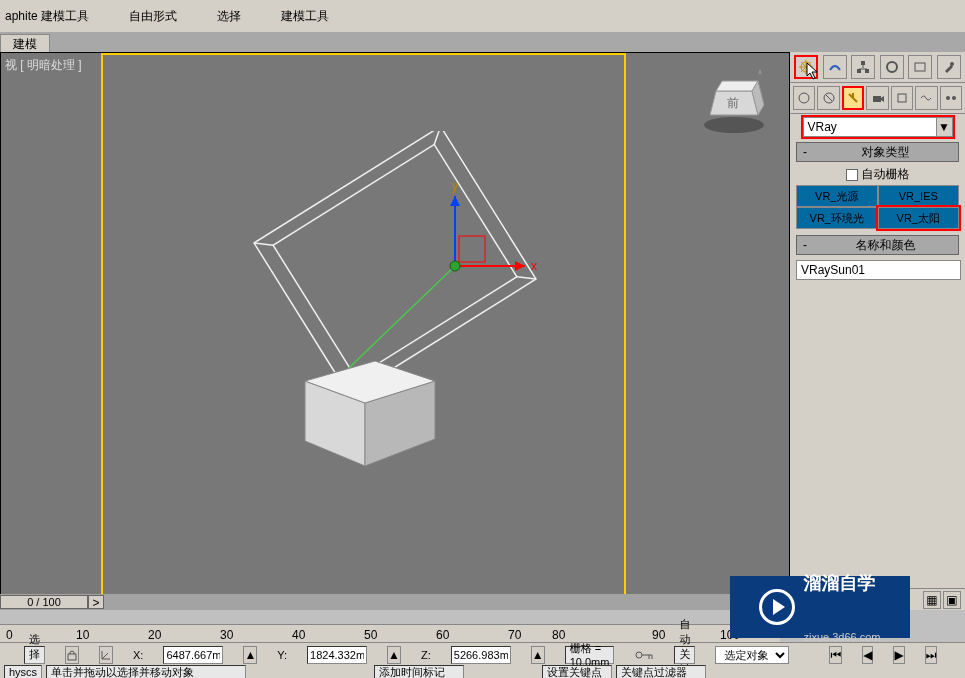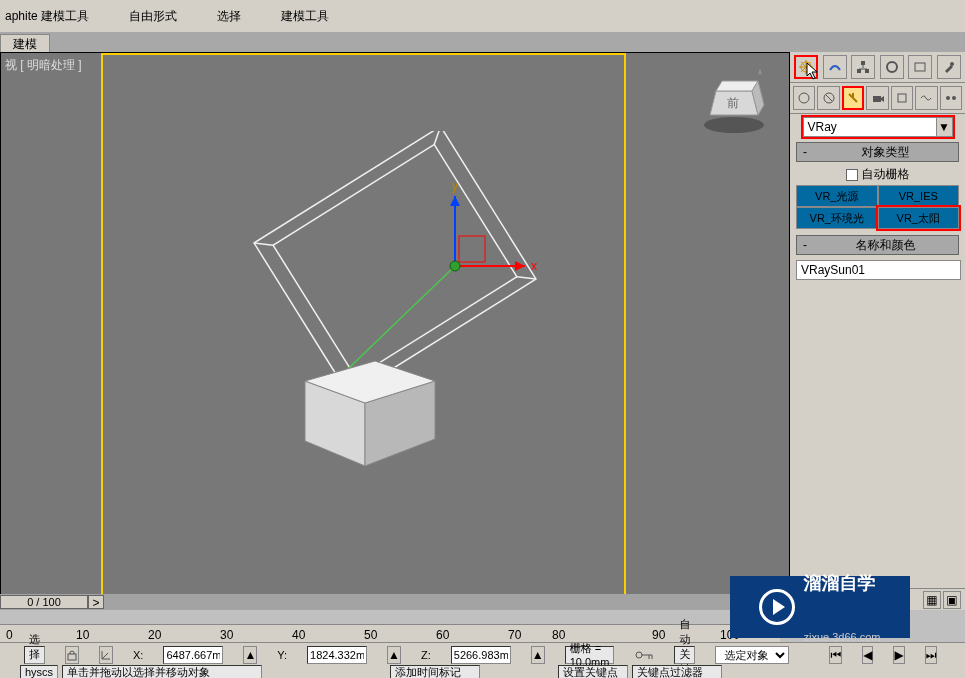--- a/index.html
+++ b/index.html
@@ -61,21 +61,21 @@
 
 .ruler { position: absolute; top: 624px; left: 0; width: 780px; height: 18px; background: #d4d0c8; border-top: 1px solid #888; display: flex; align-items: flex-end; font-size: 10px; }
 .ruler span { position: absolute; }
 
 .statusbar { position: absolute; top: 642px; left: 0; width: 965px; height: 24px; background: #d4d0c8; border-top: 1px solid #888; display: flex; align-items: center; gap: 20px; padding: 0 4px; }
 .statcell { border: 1px inset #888; background: #e8e8e8; height: 18px; padding: 0 4px; display: flex; align-items: center; font-size: 11px; }
 .coordlbl { font-size: 11px; }
 .coordinput { width: 60px; height: 18px; border: 1px inset #888; background: #fff; font-size: 11px; padding: 0 2px; }
 .sbtn { width: 18px; height: 18px; border: 1px solid #888; background: #d4d0c8; display: flex; align-items: center; justify-content: center; }
 
-.statusbar2 { position: absolute; top: 666px; left: 0; width: 965px; height: 12px; background: #d4d0c8; display: flex; align-items: center; gap: 4px; padding: 0 20px; font-size: 10px; }
+.statusbar2 { position: absolute; top: 666px; left: 0; width: 965px; height: 12px; background: #d4d0c8; display: flex; align-items: center; gap: 4px; padding: 0 4px; font-size: 10px; }
 
 .keyselect { width: 100px; height: 18px; border: 1px solid #888; background: #fff; padding: 0 4px; font-size: 11px; }
 
 .cursor-icon { position: absolute; top: 62px; left: 806px; z-index: 20; font-size: 16px; pointer-events: none; }
 
 svg { display: block; }
 </style>
 </head>
 <body>
 

